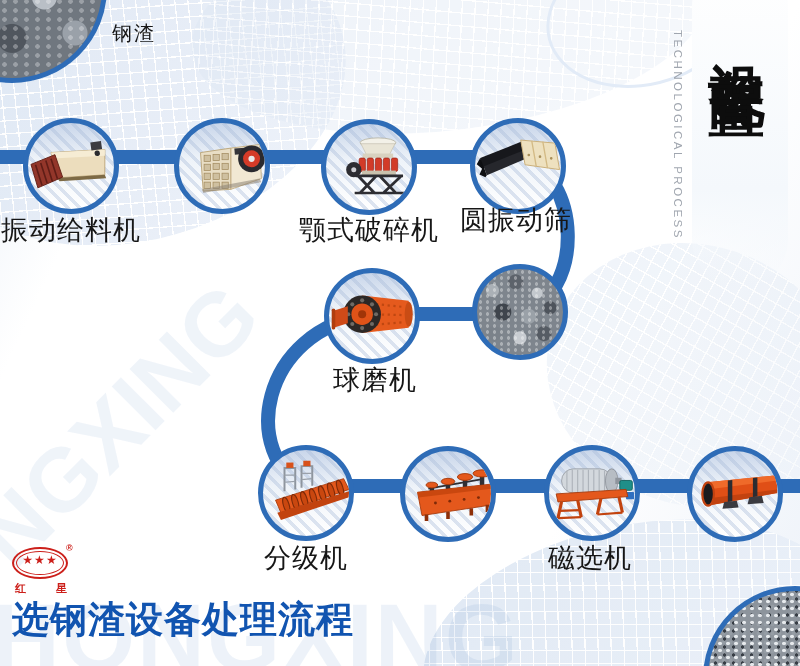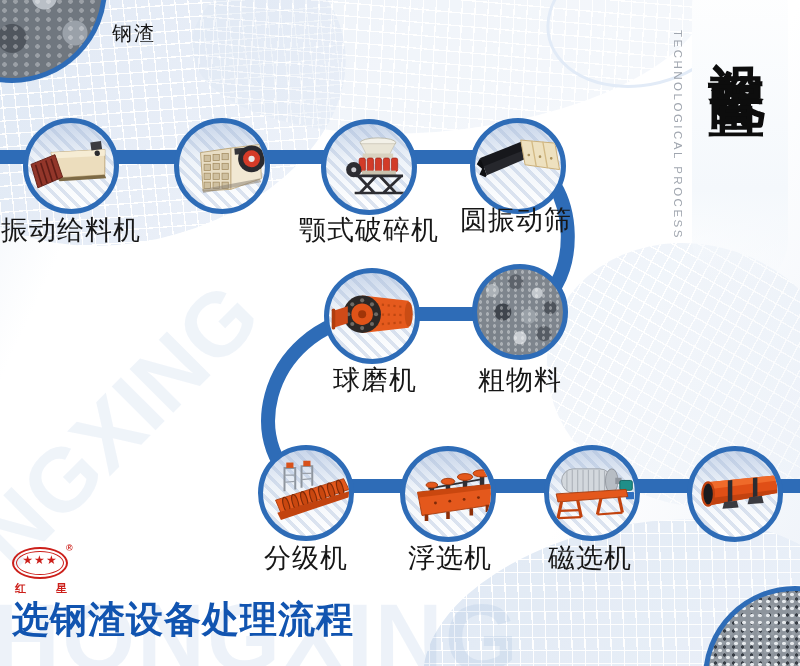--- a/index.html
+++ b/index.html
@@ -207,21 +207,20 @@
       </g>
       <circle cx="37" cy="46" r="12" fill="#e05318"></circle>
       <circle cx="37" cy="46" r="4.5" fill="#a03508"></circle>
       <polygon points="5,42 21,37 21,56 5,61" fill="#cf4a18"></polygon>
       <rect x="3" y="40" width="4" height="23" rx="1.5" fill="#b03d0e"></rect>
     </svg>
   </div>
   <div class="lbl" style="left:375px;top:362px;">球磨机</div>
 
   <div class="node tex-coarse" style="left:472px;top:264px;"></div>
-  <div class="lbl" style="left:520px;top:362px;">粗物料</div>
 
   <div class="node" style="left:258px;top:445px;">
     <svg class="art" viewBox="0 0 96 96">
       <path d="M24,46 L24,20 L36,20 L36,44 M43,42 L43,18 L55,18 L55,40" stroke="#8e959e" stroke-width="2.2" fill="none"></path>
       <path d="M24,28 L36,28 M43,26 L55,26 M24,36 L36,35 M43,33 L55,32" stroke="#9aa1aa" stroke-width="1.4"></path>
       <rect x="26" y="14" width="8" height="6" fill="#d8511a"></rect>
       <rect x="45" y="12" width="8" height="6" fill="#d8511a"></rect>
       <polygon points="14,56 90,32 96,44 20,70" fill="#e4581c" stroke="#a83a0b" stroke-width="1"></polygon>
       <g fill="#c9470f" stroke="#7e2a08" stroke-width="1.2">
         <ellipse cx="26" cy="61.5" rx="3.2" ry="9" transform="rotate(-17 26 61.5)"></ellipse>
@@ -254,21 +253,20 @@
       <polygon points="14,46 96,37 97,42 15,52" fill="#c9470f"></polygon>
       <g fill="#7e2a08">
         <circle cx="34" cy="58" r="1.6"></circle>
           <circle cx="50" cy="56" r="1.6"></circle>
           <circle cx="66" cy="54" r="1.6"></circle>
           <circle cx="82" cy="52" r="1.6"></circle>
       </g>
       <path d="M24,71 L24,78 M48,68 L48,76 M74,64 L74,72 M92,60 L92,68" stroke="#8d2e07" stroke-width="4"></path>
     </svg>
   </div>
-  <div class="lbl" style="left:450px;top:540px;">浮选机</div>
 
   <div class="node" style="left:544px;top:445px;">
     <svg class="art" viewBox="0 0 96 96">
       <rect x="14" y="21" width="56" height="27" rx="13.5" fill="#d3d8dd" stroke="#9aa0a8" stroke-width="1"></rect>
       <path d="M20,23 L20,46 M26,22 L26,47 M32,22 L32,48 M38,22 L38,48 M44,22 L44,48 M50,22 L50,48 M56,22 L56,47 M62,23 L62,46" stroke="#aeb4bb" stroke-width="1.3"></path>
       <ellipse cx="70" cy="34.5" rx="7" ry="13.5" fill="#b7bdc4" stroke="#8f959d" stroke-width="1"></ellipse>
       <rect x="74" y="31" width="7" height="7" fill="#8f959d"></rect>
       <rect x="79" y="34" width="14" height="11" rx="2" fill="#1f8f89" stroke="#10605c" stroke-width="1"></rect>
       <rect x="86" y="47" width="9" height="8" rx="1" fill="#2f6fc0"></rect>
       <polygon points="8,49 86,44 88,52 10,58" fill="#e4581c" stroke="#a83a0b" stroke-width="1"></polygon>

